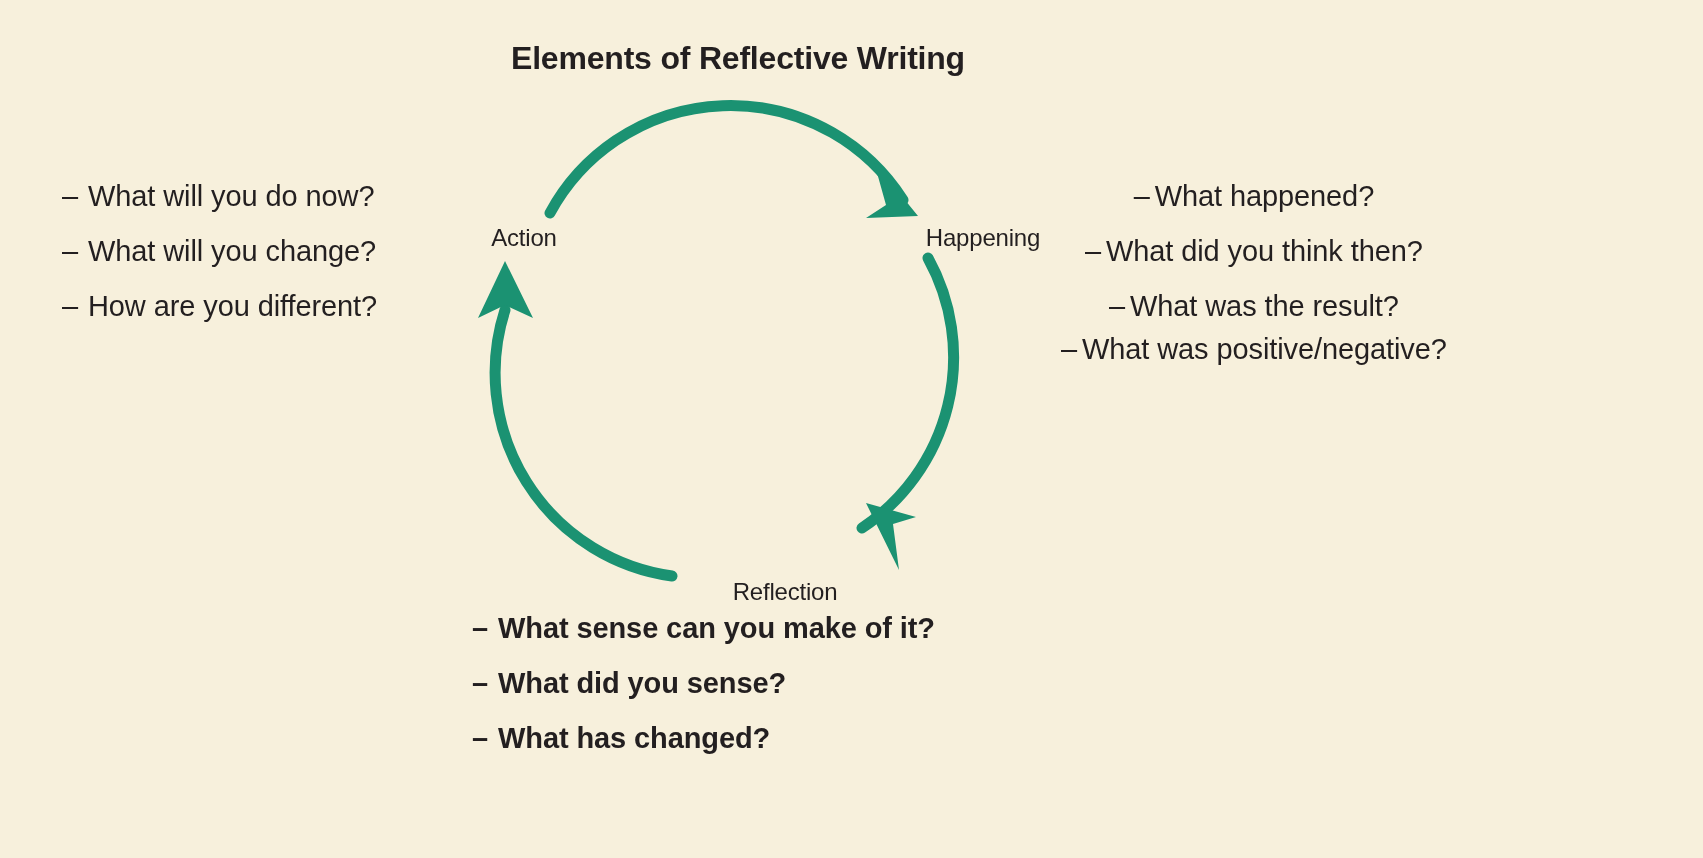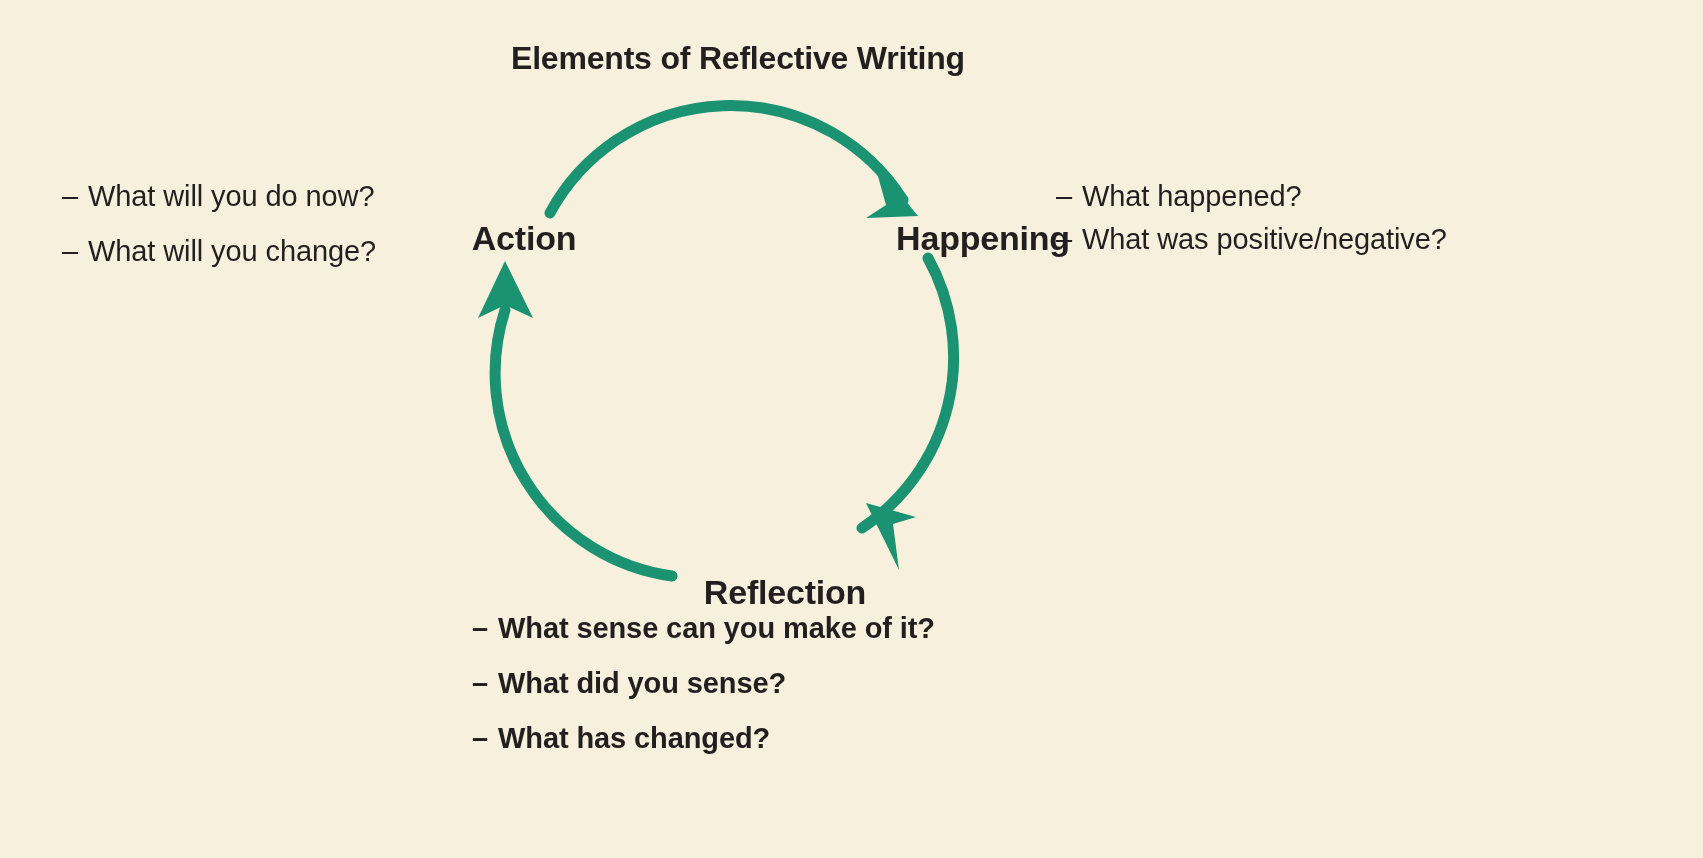--- a/index.html
+++ b/index.html
@@ -36,22 +36,22 @@
   
   #cycle-svg {
     position: absolute;
     left: 0;
     top: 0;
     width: 1703px;
     height: 858px;
   }
   .node-label {
     position: absolute;
-    font-size: 34px;
-    font-weight: bold;
+    font-size: 24px;
+    font-weight: normal;
     color: #231F20;
     white-space: nowrap;
     letter-spacing: -0.2px;
     text-align: center;
   }
   #node-action {
     left: 524px;
     top: 238px;
     transform: translate(-50%, -50%);
   }
@@ -86,21 +86,21 @@
   }
   #list-action {
     left: 48px;
     top: 168px;
   }
   #list-action li { margin-bottom: 26px; }
   #list-happening {
     left: 1042px;
     top: 168px;
   }
-  #list-happening li { margin-bottom: 26px; }
+  #list-happening li { margin-bottom: 26px; text-align: center; }
   #list-happening li.tight { margin-bottom: 0; margin-top: -12px; }
   #list-reflection {
     left: 458px;
     top: 600px;
     font-weight: bold;
   }
   #list-reflection li { margin-bottom: 26px; }
 </style>
 </head>
 <body>
@@ -127,24 +127,27 @@
     </g>
   </svg>
 
   <div class="node-label" id="node-action">Action</div>
   <div class="node-label" id="node-happening">Happening</div>
   <div class="node-label" id="node-reflection">Reflection</div>
 
   <ul class="q-list" id="list-action">
     <li><span class="q-dash">–</span><span>What will you do now?</span></li>
     <li><span class="q-dash">–</span><span>What will you change?</span></li>
+    <li><span class="q-dash">–</span><span>How are you different?</span></li>
   </ul>
 
   <ul class="q-list" id="list-happening">
     <li><span class="q-dash">–</span><span>What happened?</span></li>
+    <li><span class="q-dash">–</span><span>What did you think then?</span></li>
+    <li><span class="q-dash">–</span><span>What was the result?</span></li>
     <li class="tight"><span class="q-dash">–</span><span>What was positive/negative?</span></li>
   </ul>
 
   <ul class="q-list" id="list-reflection">
     <li><span class="q-dash">–</span><span>What sense can you make of it?</span></li>
     <li><span class="q-dash">–</span><span>What did you sense?</span></li>
     <li><span class="q-dash">–</span><span>What has changed?</span></li>
   </ul>
 
 </div>

